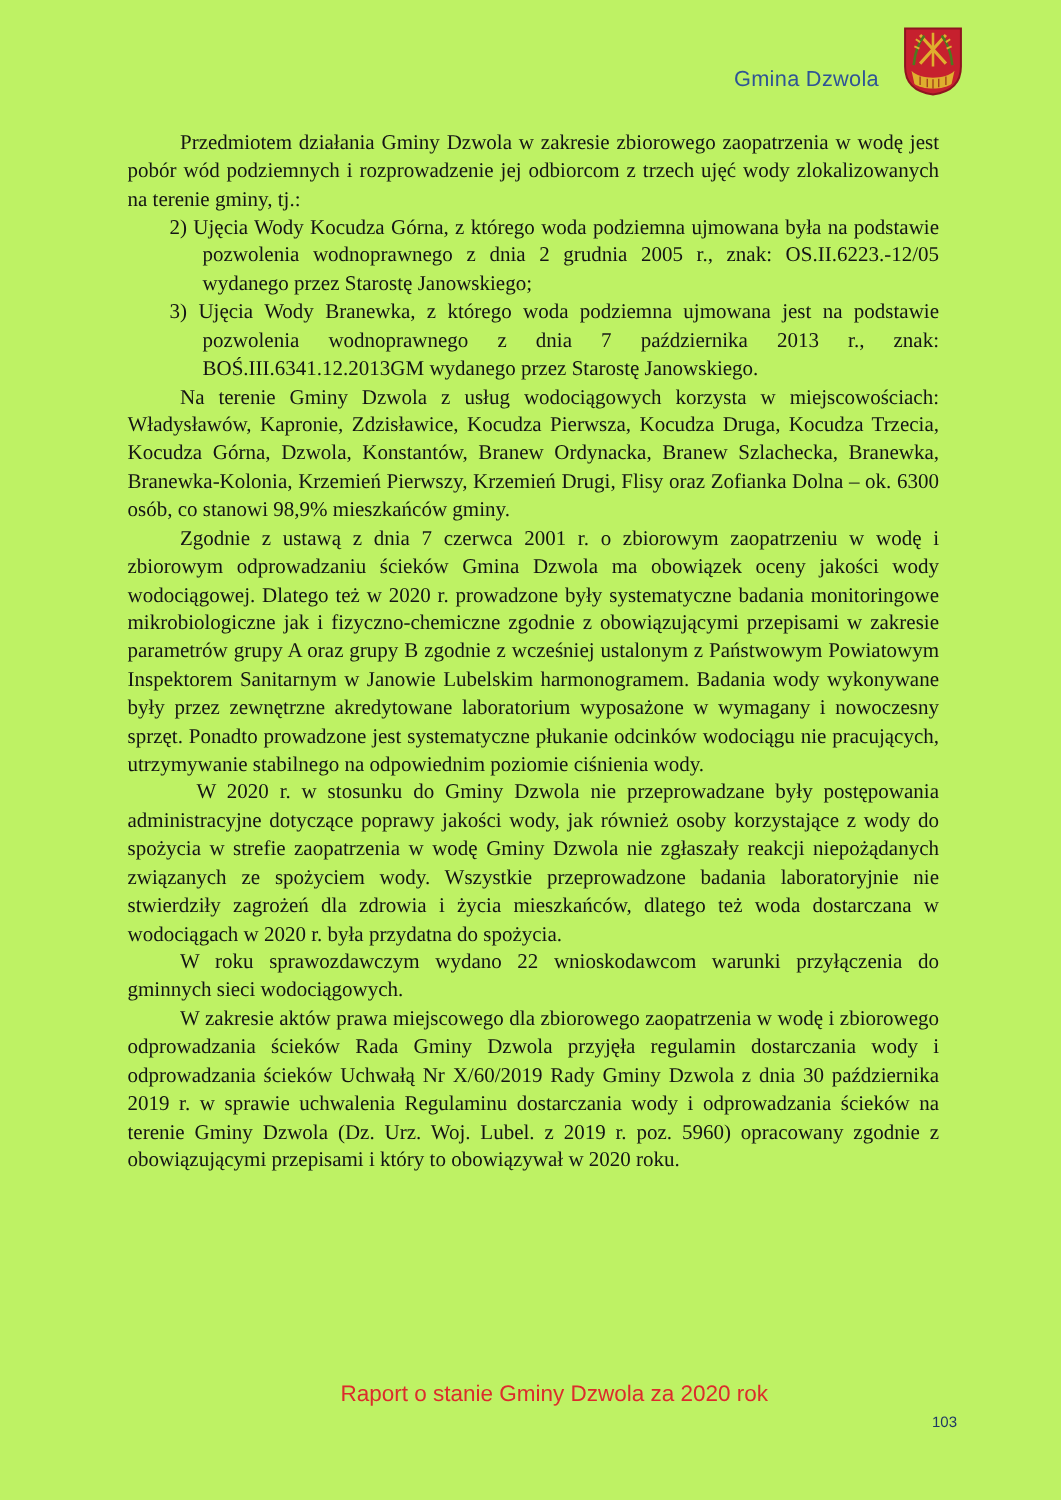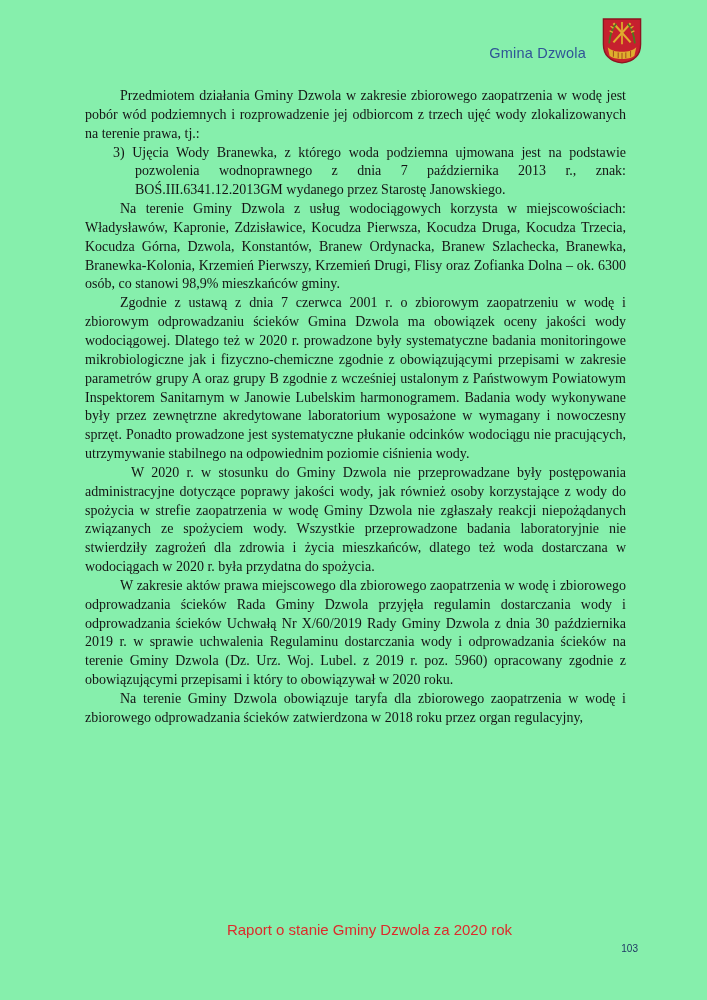--- a/index.html
+++ b/index.html
@@ -1,20 +1,20 @@
 <!DOCTYPE html>
 <html lang="pl"><head>
 <meta charset="utf-8">
 <style>
   html,body { margin:0; padding:0; background:#e8e8e8; }
   .page {
     position:relative;
     width:707px; height:1000px;
     margin:0 auto;
-    background:#86efac;
+    background:#bef264;
     overflow:hidden;
     font-family:"Liberation Serif", serif;
     color:#141414;
   }
   
   .header {
     position:absolute; top:16px; right:64px;
     display:flex; align-items:flex-end; gap:15px;
   }
   .header-title {
@@ -62,27 +62,28 @@
         <path d="M8.5,28 C9.5,19 12,12 16,7.5" stroke="#4C7A1F" stroke-width="1.8" fill="none"></path>
         <path d="M35.5,28 C34.5,19 32,12 28,7.5" stroke="#4C7A1F" stroke-width="1.8" fill="none"></path>
         <path d="M10,10 l3,2 M9,15 l3.5,1.5 M34,10 l-3,2 M35,15 l-3.5,1.5" stroke="#DFAE2E" stroke-width="1.4"></path>
         <path d="M7,32 C13,38.5 31,38.5 37,32 L35,41 C30,45.5 14,45.5 9,41 Z" fill="#DFAE2E"></path>
         <path d="M13,36 v6 M18,37.5 v6 M22,38 v6.5 M26,37.5 v6 M31,36 v6" stroke="#A4451C" stroke-width="1"></path>
       </svg>
     </span>
   </div>
 
   <div class="body">
-    <p class="para">Przedmiotem działania Gminy Dzwola w zakresie zbiorowego zaopatrzenia w wodę jest pobór wód podziemnych i rozprowadzenie jej odbiorcom z trzech ujęć wody zlokalizowanych na terenie prawa, tj.:</p>
+    <p class="para">Przedmiotem działania Gminy Dzwola w zakresie zbiorowego zaopatrzenia w wodę jest pobór wód podziemnych i rozprowadzenie jej odbiorcom z trzech ujęć wody zlokalizowanych na terenie gminy, tj.:</p>
 
+    <div class="list-item"><span class="li-marker">2)</span> <span>Ujęcia Wody Kocudza Górna, z którego woda podziemna ujmowana była na podstawie pozwolenia wodnoprawnego z dnia 2 grudnia 2005 r., znak: OS.II.6223.-12/05 wydanego przez Starostę Janowskiego;</span></div>
     <div class="list-item"><span class="li-marker">3)</span> <span>Ujęcia Wody Branewka, z którego woda podziemna ujmowana jest na podstawie pozwolenia wodnoprawnego z dnia 7 października 2013 r., znak: BOŚ.III.6341.12.2013GM wydanego przez Starostę Janowskiego.</span></div>
 
     <p class="para">Na terenie Gminy Dzwola z usług wodociągowych korzysta w miejscowościach: Władysławów, Kapronie, Zdzisławice, Kocudza Pierwsza, Kocudza Druga, Kocudza Trzecia, Kocudza Górna, Dzwola, Konstantów, Branew Ordynacka, Branew Szlachecka, Branewka, Branewka-Kolonia, Krzemień Pierwszy, Krzemień Drugi, Flisy oraz Zofianka Dolna – ok. 6300 osób, co stanowi 98,9% mieszkańców gminy.</p>
     <p class="para">Zgodnie z ustawą z dnia 7 czerwca 2001 r. o zbiorowym zaopatrzeniu w wodę i zbiorowym odprowadzaniu ścieków Gmina Dzwola ma obowiązek oceny jakości wody wodociągowej. Dlatego też w 2020 r. prowadzone były systematyczne badania monitoringowe mikrobiologiczne jak i fizyczno-chemiczne zgodnie z obowiązującymi przepisami w zakresie parametrów grupy A oraz grupy B zgodnie z wcześniej ustalonym z Państwowym Powiatowym Inspektorem Sanitarnym w Janowie Lubelskim harmonogramem. Badania wody wykonywane były przez zewnętrzne akredytowane laboratorium wyposażone w wymagany i nowoczesny sprzęt. Ponadto prowadzone jest systematyczne płukanie odcinków wodociągu nie pracujących, utrzymywanie stabilnego na odpowiednim poziomie ciśnienia wody.</p>
     <p class="para indent-lg">W 2020 r. w stosunku do Gminy Dzwola nie przeprowadzane były postępowania administracyjne dotyczące poprawy jakości wody, jak również osoby korzystające z wody do spożycia w strefie zaopatrzenia w wodę Gminy Dzwola nie zgłaszały reakcji niepożądanych związanych ze spożyciem wody. Wszystkie przeprowadzone badania laboratoryjnie nie stwierdziły zagrożeń dla zdrowia i życia mieszkańców, dlatego też woda dostarczana w wodociągach w 2020 r. była przydatna do spożycia.</p>
+    <p class="para">W roku sprawozdawczym wydano 22 wnioskodawcom warunki przyłączenia do gminnych sieci wodociągowych.</p>
     <p class="para">W zakresie aktów prawa miejscowego dla zbiorowego zaopatrzenia w wodę i zbiorowego odprowadzania ścieków Rada Gminy Dzwola przyjęła regulamin dostarczania wody i odprowadzania ścieków Uchwałą Nr X/60/2019 Rady Gminy Dzwola z dnia 30 października 2019 r. w sprawie uchwalenia Regulaminu dostarczania wody i odprowadzania ścieków na terenie Gminy Dzwola (Dz. Urz. Woj. Lubel. z 2019 r. poz. 5960) opracowany zgodnie z obowiązującymi przepisami i który to obowiązywał w 2020 roku.</p>
-    <p class="para">Na terenie Gminy Dzwola obowiązuje taryfa dla zbiorowego zaopatrzenia w wodę i zbiorowego odprowadzania ścieków zatwierdzona w 2018 roku przez organ regulacyjny,</p>
   </div>
 
   <div class="footer-title">Raport o stanie Gminy Dzwola za 2020 rok</div>
   <div class="page-number">103</div>
 
 </div>
 
 </body></html>

